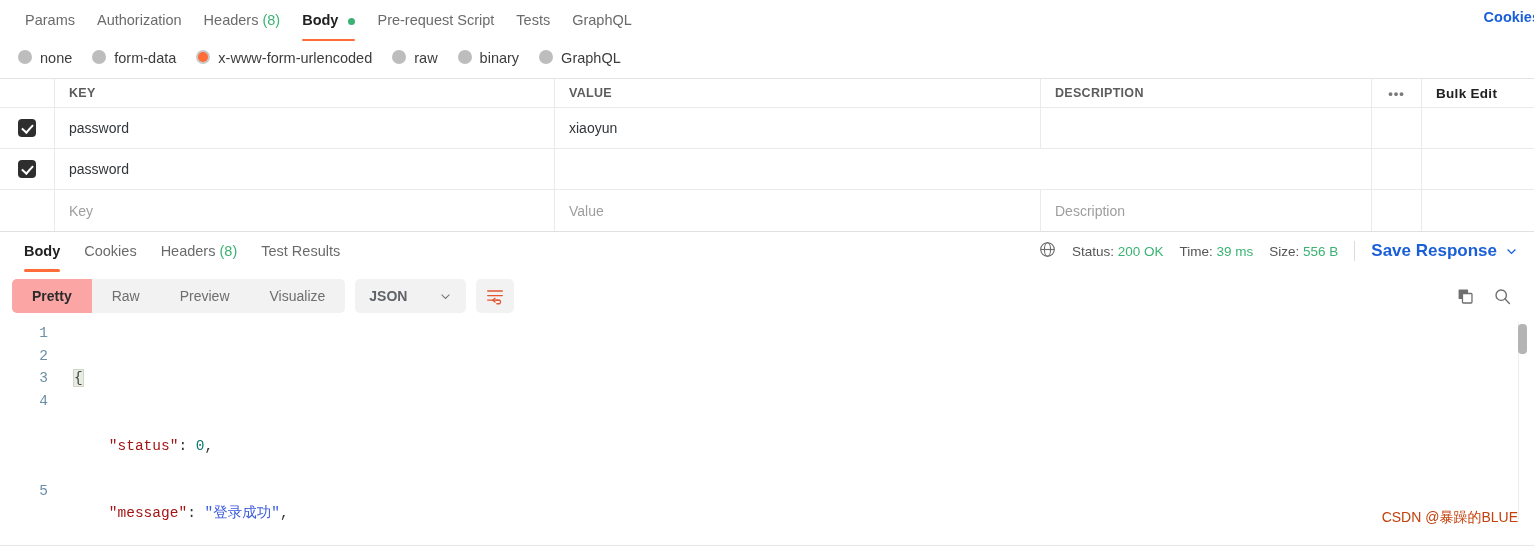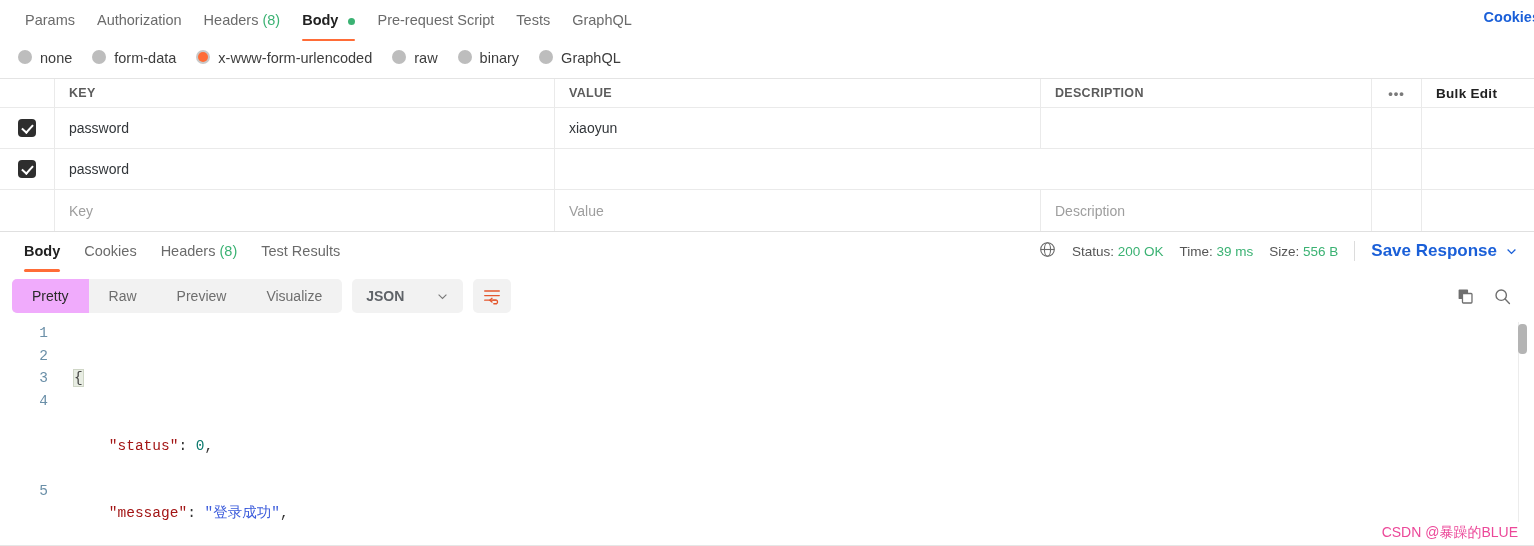--- a/index.html
+++ b/index.html
@@ -219,23 +219,23 @@
   .seg-item {
     display: flex;
     align-items: center;
     padding: 0 20px;
     font-size: 14px;
     color: #6e6e6e;
     cursor: pointer;
     white-space: nowrap;
   }
   .seg-item.active {
-    background: #f0abfc;
+    background: #fca5a5;
     color: #2b2b2b;
-    font-weight: 400;
+    font-weight: 700;
   }
   .lang-sel {
     display: flex;
     align-items: center;
     gap: 32px;
     height: 34px;
     padding: 0 14px;
     background: #f2f2f2;
     border-radius: 5px;
     font-size: 14px;
@@ -312,23 +312,23 @@
     width: 9px;
     height: 30px;
     background: #b4b4b4;
     border-radius: 4px;
     cursor: pointer;
   }
 
   .watermark {
     position: absolute;
     right: 16px;
-    bottom: 4px;
+    bottom: 19px;
     font-size: 14px;
-    color: #ec4899;
+    color: #c2410c;
     white-space: nowrap;
   }
   .bottom-rule {
     position: absolute;
     left: 0; right: 0; bottom: 0;
     height: 1px;
     background: #e6e6e6;
   }
 </style>
 </head>

